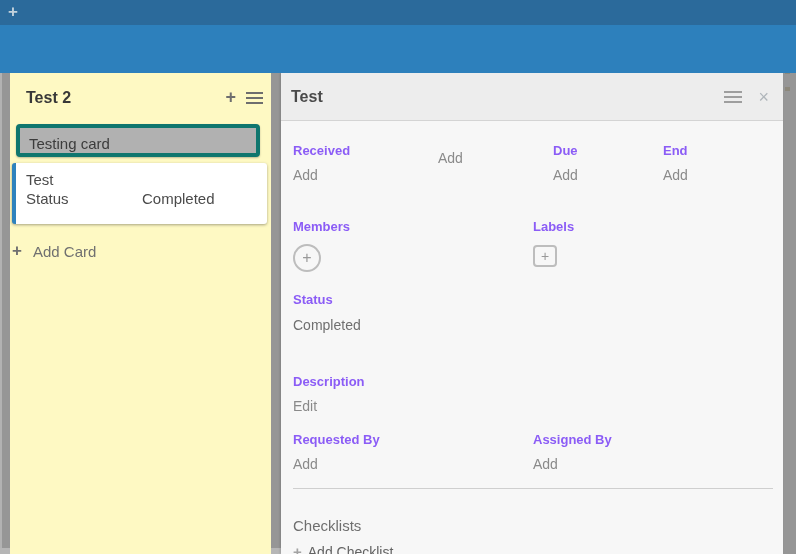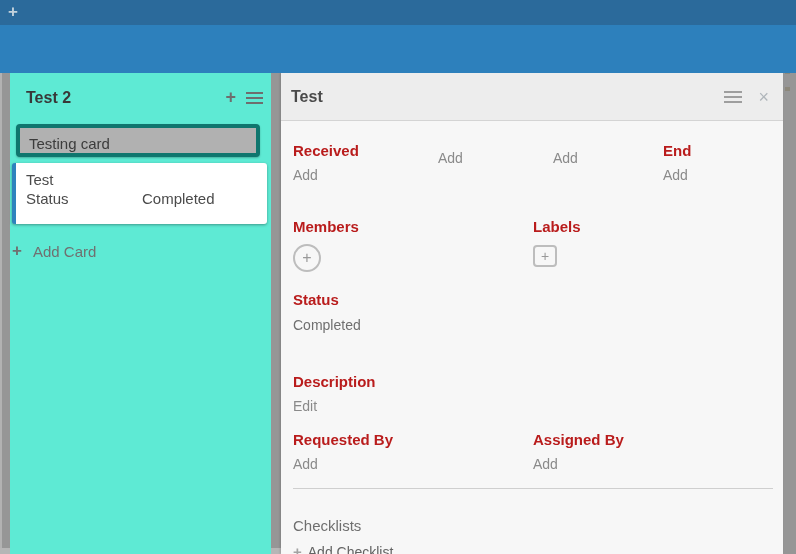--- a/index.html
+++ b/index.html
@@ -12,21 +12,21 @@
   .tb-plus { position:absolute; left:8px; top:2px; font-size:17px; font-weight:bold; color:#c3d2dc; cursor:pointer; }
   .topbar-light { position:absolute; left:0; top:25px; width:796px; height:48px; background:#2d80bc; }
 
   
   .board { position:absolute; left:0; top:73px; width:796px; height:481px; background:#969696; overflow:hidden; }
   .board-edge { position:absolute; left:0; top:0; width:2px; height:481px; background:#b2b2b2; }
   .hscrollbar { position:absolute; left:0; top:475px; width:281px; height:6px; background:#b6b6b6; }
   .edge-mark { position:absolute; width:5px; height:4px; background:#87816f; opacity:.7; }
 
   
-  .list { position:absolute; left:10px; top:0; width:261px; height:481px; background:#5eead4; }
+  .list { position:absolute; left:10px; top:0; width:261px; height:481px; background:#fef9c3; }
   .list-header { display:flex; align-items:center; padding:14px 8px 0 16px; }
   .list-title { flex:1; font-size:16px; font-weight:bold; color:#383838; }
   .list-plus { font-size:18px; font-weight:bold; color:#6e6e6e; margin-right:10px; cursor:pointer; }
   .bars { display:inline-block; cursor:pointer; }
   .bars i { display:block; width:17px; height:2px; background:#6e6e6e; margin:3px 0; }
   .compose { position:absolute; left:6px; top:51px; width:244px; height:33px; background:#b1b1b1;
              border:4px solid #0f766e; border-radius:4px; box-shadow:0 1px 2px rgba(0,0,0,.25);
              font-size:15px; color:#3c3c3c; line-height:31px; padding-left:9px; }
 
   
@@ -45,21 +45,21 @@
   .panel { position:absolute; left:281px; top:0; width:502px; height:481px; background:#f7f7f7;
            box-shadow:-1px 0 2px rgba(0,0,0,.15); }
   .panel-header { height:48px; background:#ededed; border-bottom:1px solid #d4d4d4;
                   display:flex; align-items:center; padding:0 14px 0 10px; }
   .panel-title { flex:1; font-size:16px; font-weight:bold; color:#4a4a4a; }
   .p-bars { margin-right:16px; cursor:pointer; }
   .p-bars i { display:block; width:18px; height:2px; background:#9e9e9e; margin:3px 0; }
   .p-close { font-size:18px; color:#b0b6bb; cursor:pointer; line-height:1; }
 
   .panel-body { padding:0 10px 0 12px; }
-  .sec-label { font-size:15px; font-weight:bold; color:#b91c1c; line-height:17px; }
+  .sec-label { font-size:13px; font-weight:bold; color:#8b5cf6; line-height:17px; }
   .action { font-size:14px; color:#8a8a8a; line-height:17px; margin-top:8px; cursor:pointer; }
   .value  { font-size:14px; color:#6f6f6f; line-height:17px; margin-top:9px; }
 
   .dates-row { display:flex; margin-top:21px; }
   .dcol1 { width:145px; } .dcol2 { width:115px; } .dcol3 { width:110px; } .dcol4 { flex:1; }
 
   .people-row { display:flex; margin-top:34px; }
   .pcol { width:240px; }
   .add-member { margin-top:9px; width:28px; height:28px; border:2px solid #bdbdbd; border-radius:50%;
                 display:flex; align-items:center; justify-content:center; font-size:16px; color:#999;
@@ -138,20 +138,21 @@
 
         <div class="dates-row">
           <div class="dcol1">
             <div class="sec-label">Received</div>
             <div class="action">Add</div>
           </div>
           <div class="dcol2">
             <div class="action">Add</div>
           </div>
           <div class="dcol3">
+            <div class="sec-label">Due</div>
             <div class="action">Add</div>
           </div>
           <div class="dcol4">
             <div class="sec-label">End</div>
             <div class="action">Add</div>
           </div>
         </div>
 
         <div class="people-row">
           <div class="pcol">

